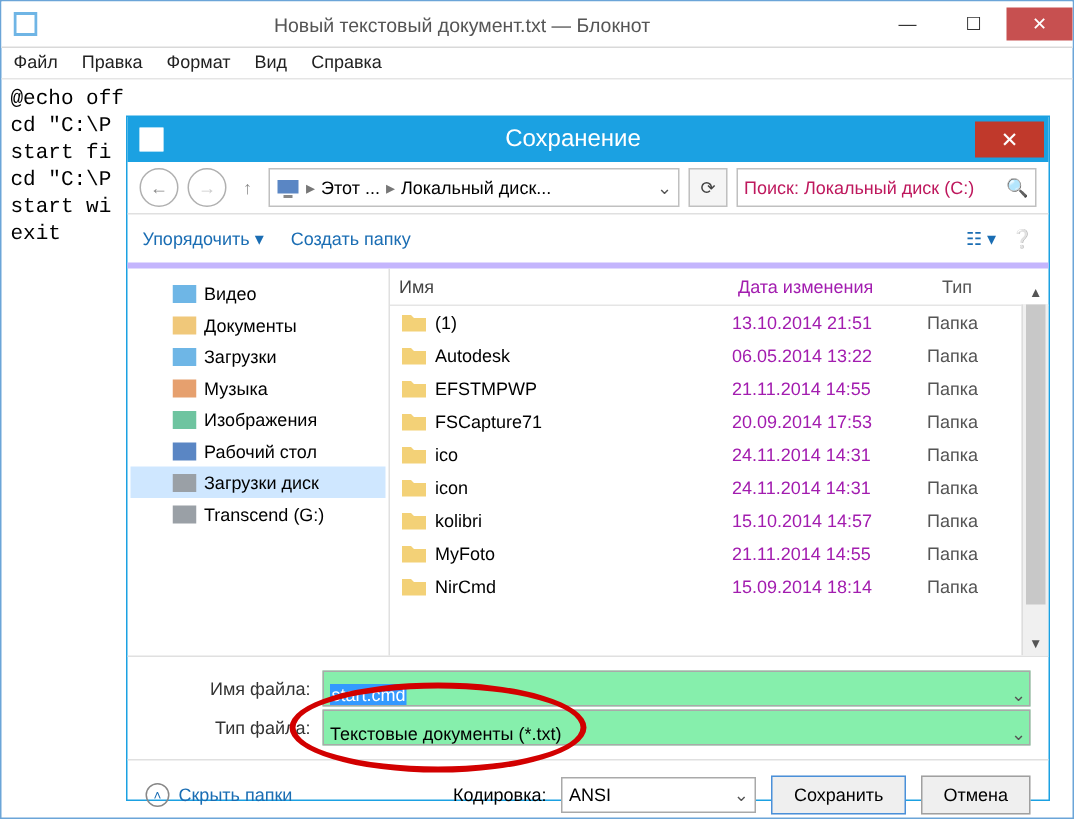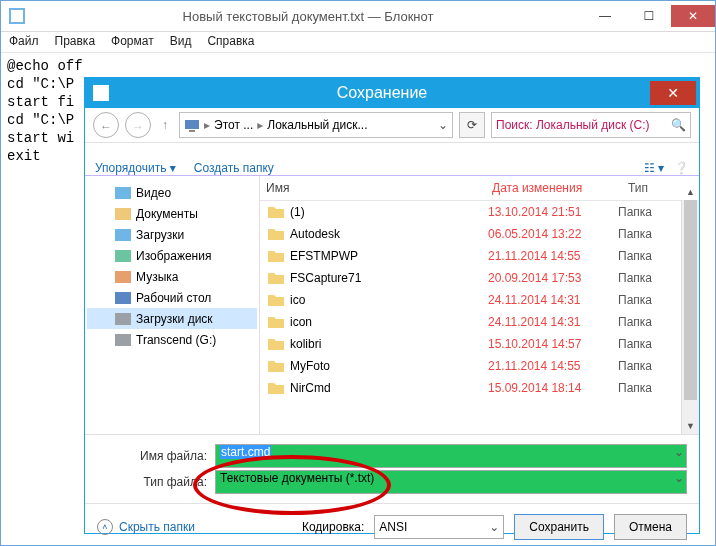--- a/index.html
+++ b/index.html
@@ -19,41 +19,41 @@
 .dlg-titlebar{height:30px;background:#1ba1e2;display:flex;align-items:center}
 .dlg-titlebar .icon{width:16px;height:16px;margin:0 8px;background:#fff}
 .dlg-titlebar .title{flex:1;text-align:center;color:#fff;font-size:16px}
 .dlg-close{width:46px;height:24px;background:#c0392b;color:#fff;display:flex;align-items:center;justify-content:center;font-size:14px;margin:3px}
 .navrow{height:34px;display:flex;align-items:center;padding:0 8px;gap:6px;border-bottom:1px solid #e0e0e0}
 .circ{width:24px;height:24px;border:1px solid #b0b0b0;border-radius:50%;display:flex;align-items:center;justify-content:center;color:#888;font-size:12px}
 .addr{flex:1;height:24px;border:1px solid #c0c0c0;display:flex;align-items:center;padding:0 4px;gap:4px;background:#fff;font-size:12px}
 .addr .sep{color:#777}
 .iconbtn{width:24px;height:24px;border:1px solid #c0c0c0;display:flex;align-items:center;justify-content:center;background:#f5f5f5;color:#444}
 .search{width:190px;height:24px;border:1px solid #c0c0c0;display:flex;align-items:center;padding:0 4px;color:#be185d;gap:4px}
-.toolbar{height:32px;display:flex;align-items:flex-end;padding:0 10px;gap:18px;border-bottom:1px solid #c4b5fd}
+.toolbar{height:32px;display:flex;align-items:center;padding:0 10px;gap:18px;border-bottom:4px solid #c4b5fd}
 .toolbar .link{color:#1a6db3}
 .toolbar .right{margin-left:auto;display:flex;gap:10px;align-items:center}
 .body{display:flex;height:258px}
 .tree{width:170px;border-right:1px solid #e0e0e0;padding:6px 2px;overflow:hidden}
 .tree .item{display:flex;align-items:center;height:21px;padding-left:12px;gap:5px;white-space:nowrap}
 .tree .item.ind{padding-left:28px}
 .tree .item.sel{background:#cfe7ff}
 .tico{width:16px;height:16px;flex-shrink:0}
 .list{flex:1;overflow:hidden;position:relative}
 .list .hdr{display:flex;height:24px;align-items:center;border-bottom:1px solid #e5e5e5;color:#444;font-size:12px}
 .list .hdr>div{padding-left:6px}
 .list .row{display:flex;height:22px;align-items:center}
 .list .c1{width:220px;display:flex;align-items:center;gap:6px;padding-left:8px}
-.list .c2{width:130px;color:#ef4444}
+.list .c2{width:130px;color:#a21caf}
 .list .c3{width:60px;color:#555}
 .folder{width:16px;height:14px}
 .bottom{border-top:1px solid #e0e0e0;padding:8px 12px}
 .formrow{display:flex;align-items:center;height:26px;gap:8px}
 .formrow label{width:110px;text-align:right;color:#333}
-.field{flex:1;height:22px;border:1px solid #a9a9a9;background:#22c55e;display:flex;align-items:flex-start;padding:0 4px;position:relative}
+.field{flex:1;height:22px;border:1px solid #a9a9a9;background:#86efac;display:flex;align-items:flex-end;padding:0 4px;position:relative}
 .field .dd{position:absolute;right:2px;color:#555}
 .sel-text{background:#3399ff;color:#fff;padding:0 1px}
 .footer{display:flex;align-items:center;padding:10px 12px;gap:10px;border-top:1px solid #e0e0e0}
 .footer .hide{display:flex;align-items:center;gap:6px;color:#1a6db3}
 .footer .sp{flex:1}
 .btn{height:24px;padding:0 14px;border:1px solid #a0a0a0;background:#efefef;display:flex;align-items:center;font-size:12px}
 .btn.primary{border:1px solid #4a90d9}
 .dd-small{height:22px;width:120px;border:1px solid #a9a9a9;background:#fff;display:flex;align-items:center;padding:0 4px;position:relative}
 .dd-small .dd{position:absolute;right:4px;color:#555}
 .ellipse{position:absolute;border:4px solid #d20000;border-radius:50%;pointer-events:none}
@@ -147,29 +147,29 @@
           <span>Документы</span>
         </div>
         <div class="item ind">
           <svg class="tico">
             <rect width="16" height="12" y="2" fill="#6eb6e6"></rect>
           </svg>
           <span>Загрузки</span>
         </div>
         <div class="item ind">
           <svg class="tico">
+            <rect width="16" height="12" y="2" fill="#e6a06e"></rect>
+          </svg>
+          <span>Музыка</span>
+        </div>
+        <div class="item ind">
+          <svg class="tico">
             <rect width="16" height="12" y="2" fill="#6ec4a0"></rect>
           </svg>
           <span>Изображения</span>
-        </div>
-        <div class="item ind">
-          <svg class="tico">
-            <rect width="16" height="12" y="2" fill="#e6a06e"></rect>
-          </svg>
-          <span>Музыка</span>
         </div>
         <div class="item ind">
           <svg class="tico">
             <rect width="16" height="12" y="2" fill="#5a86c4"></rect>
           </svg>
           <span>Рабочий стол</span>
         </div>
         <div class="item ind sel">
           <svg class="tico">
             <rect width="16" height="12" y="2" fill="#9aa0a6"></rect>

